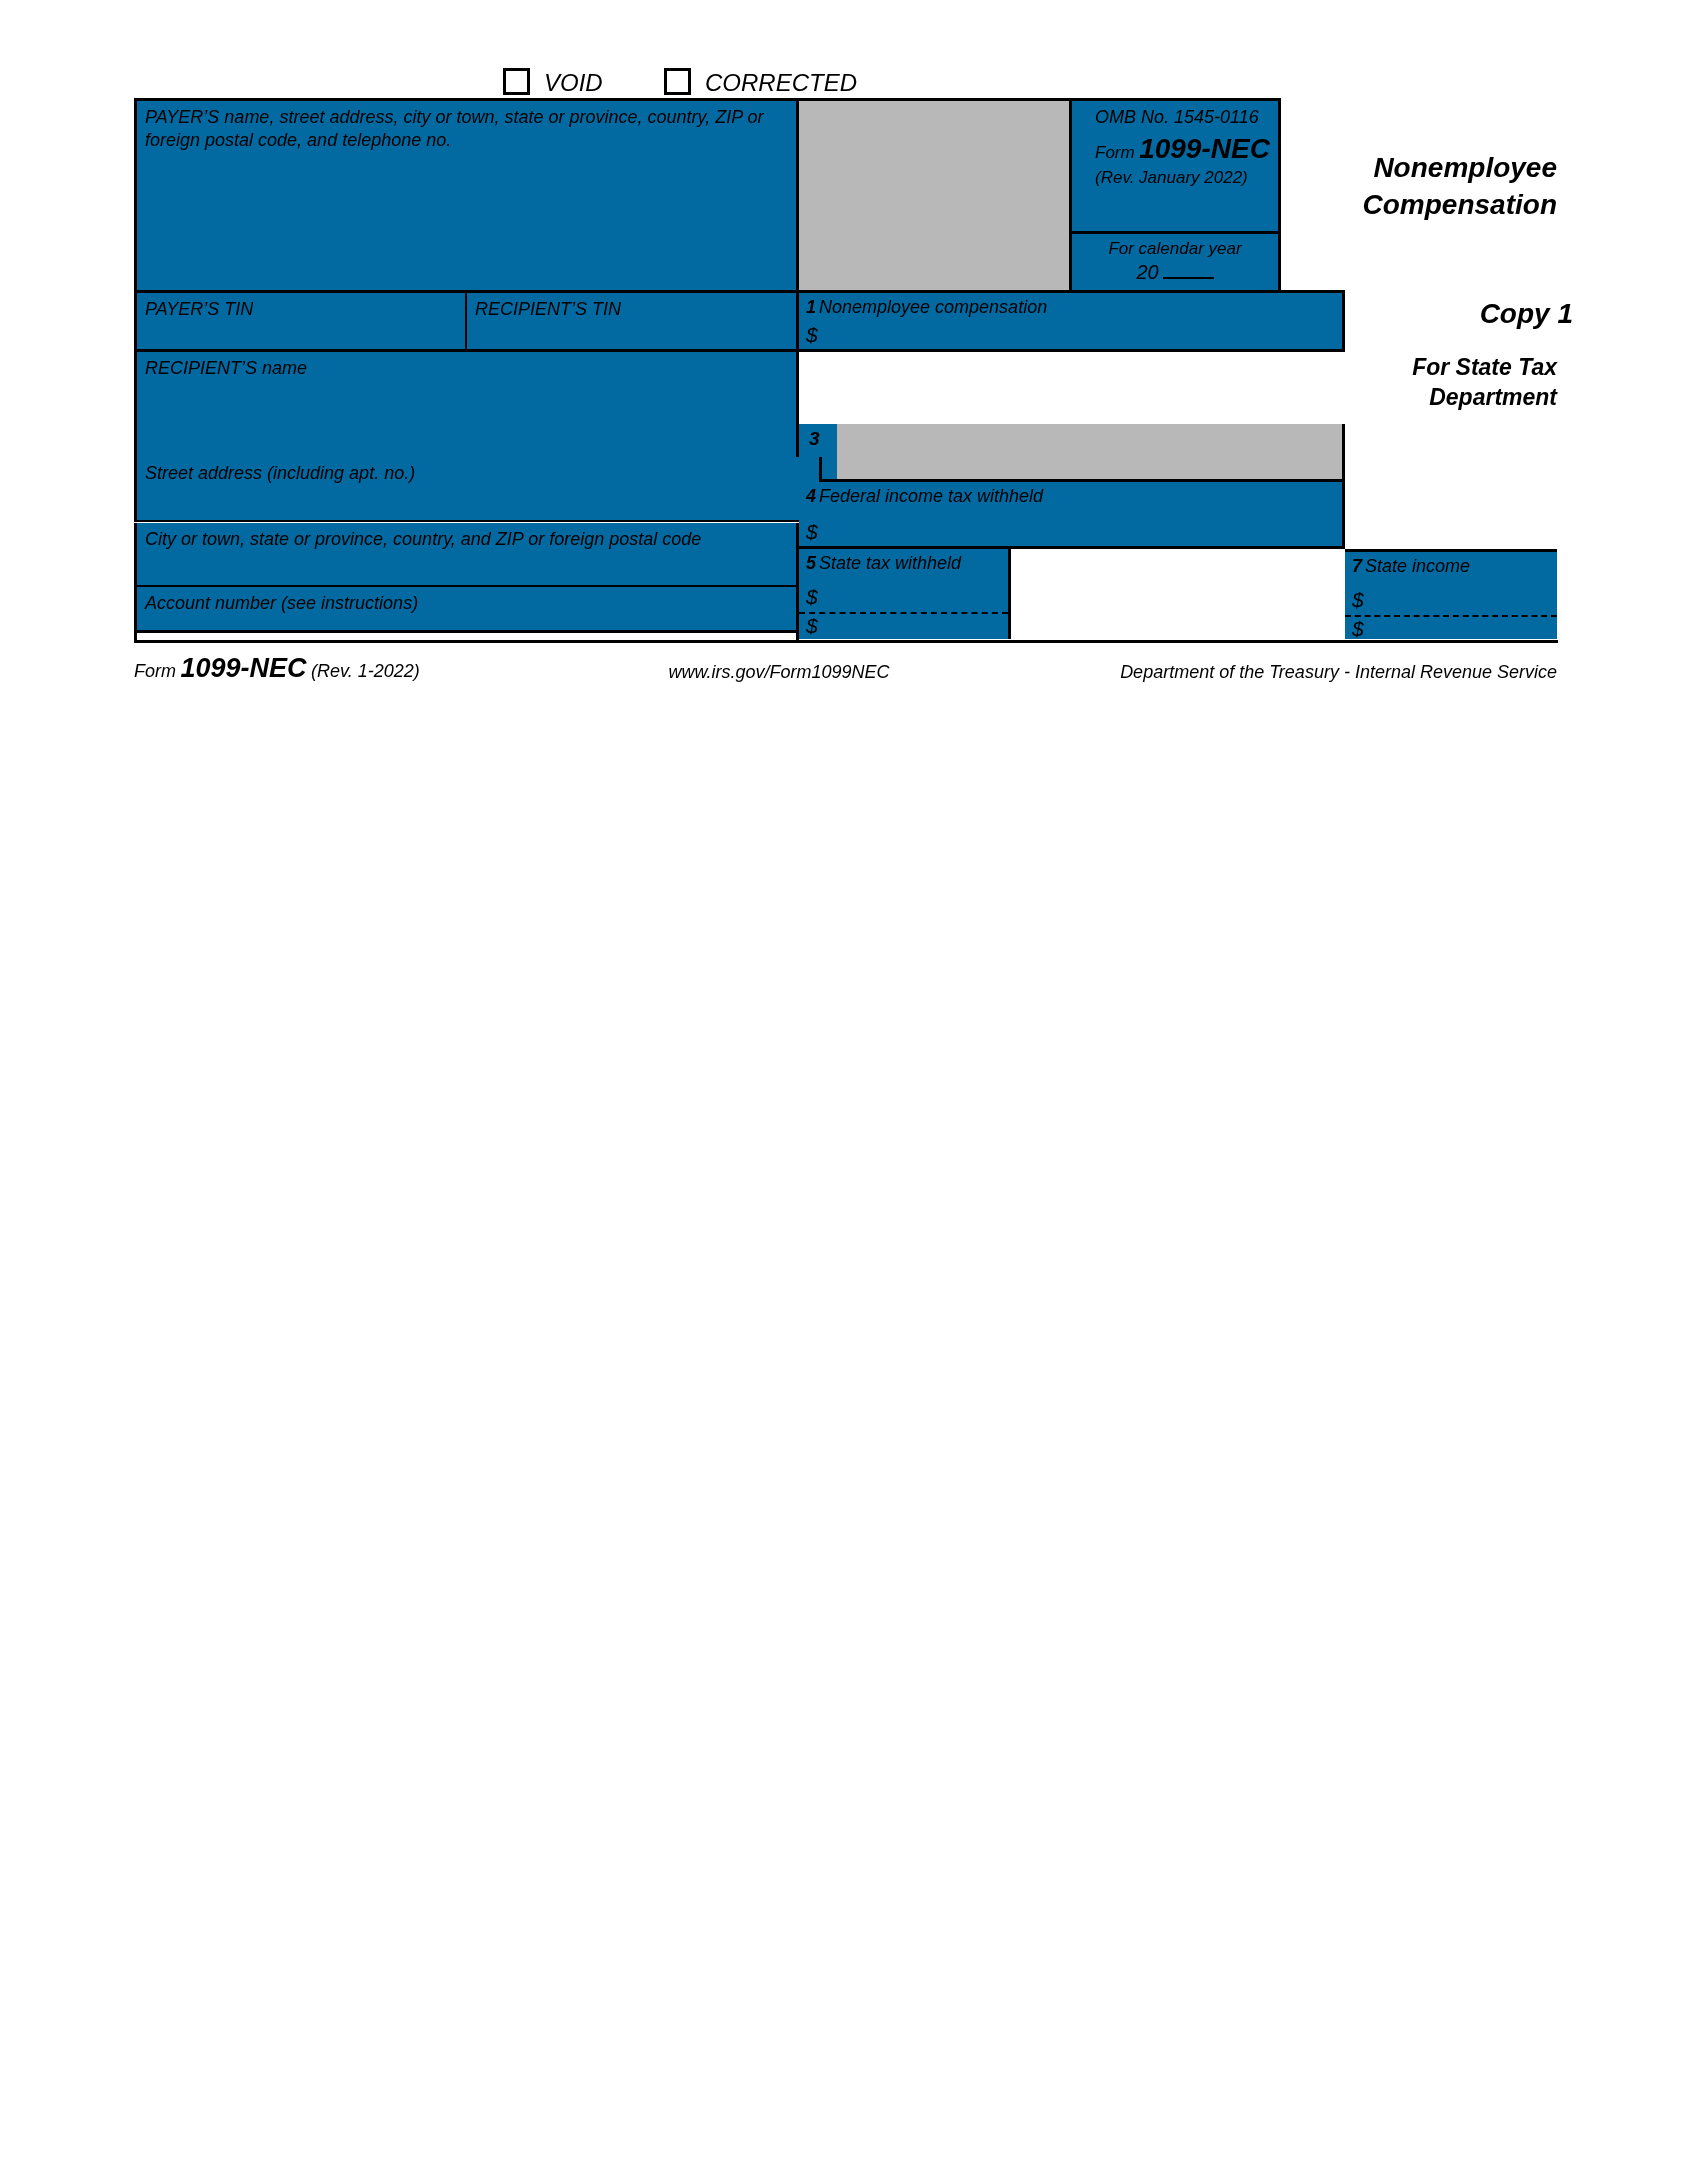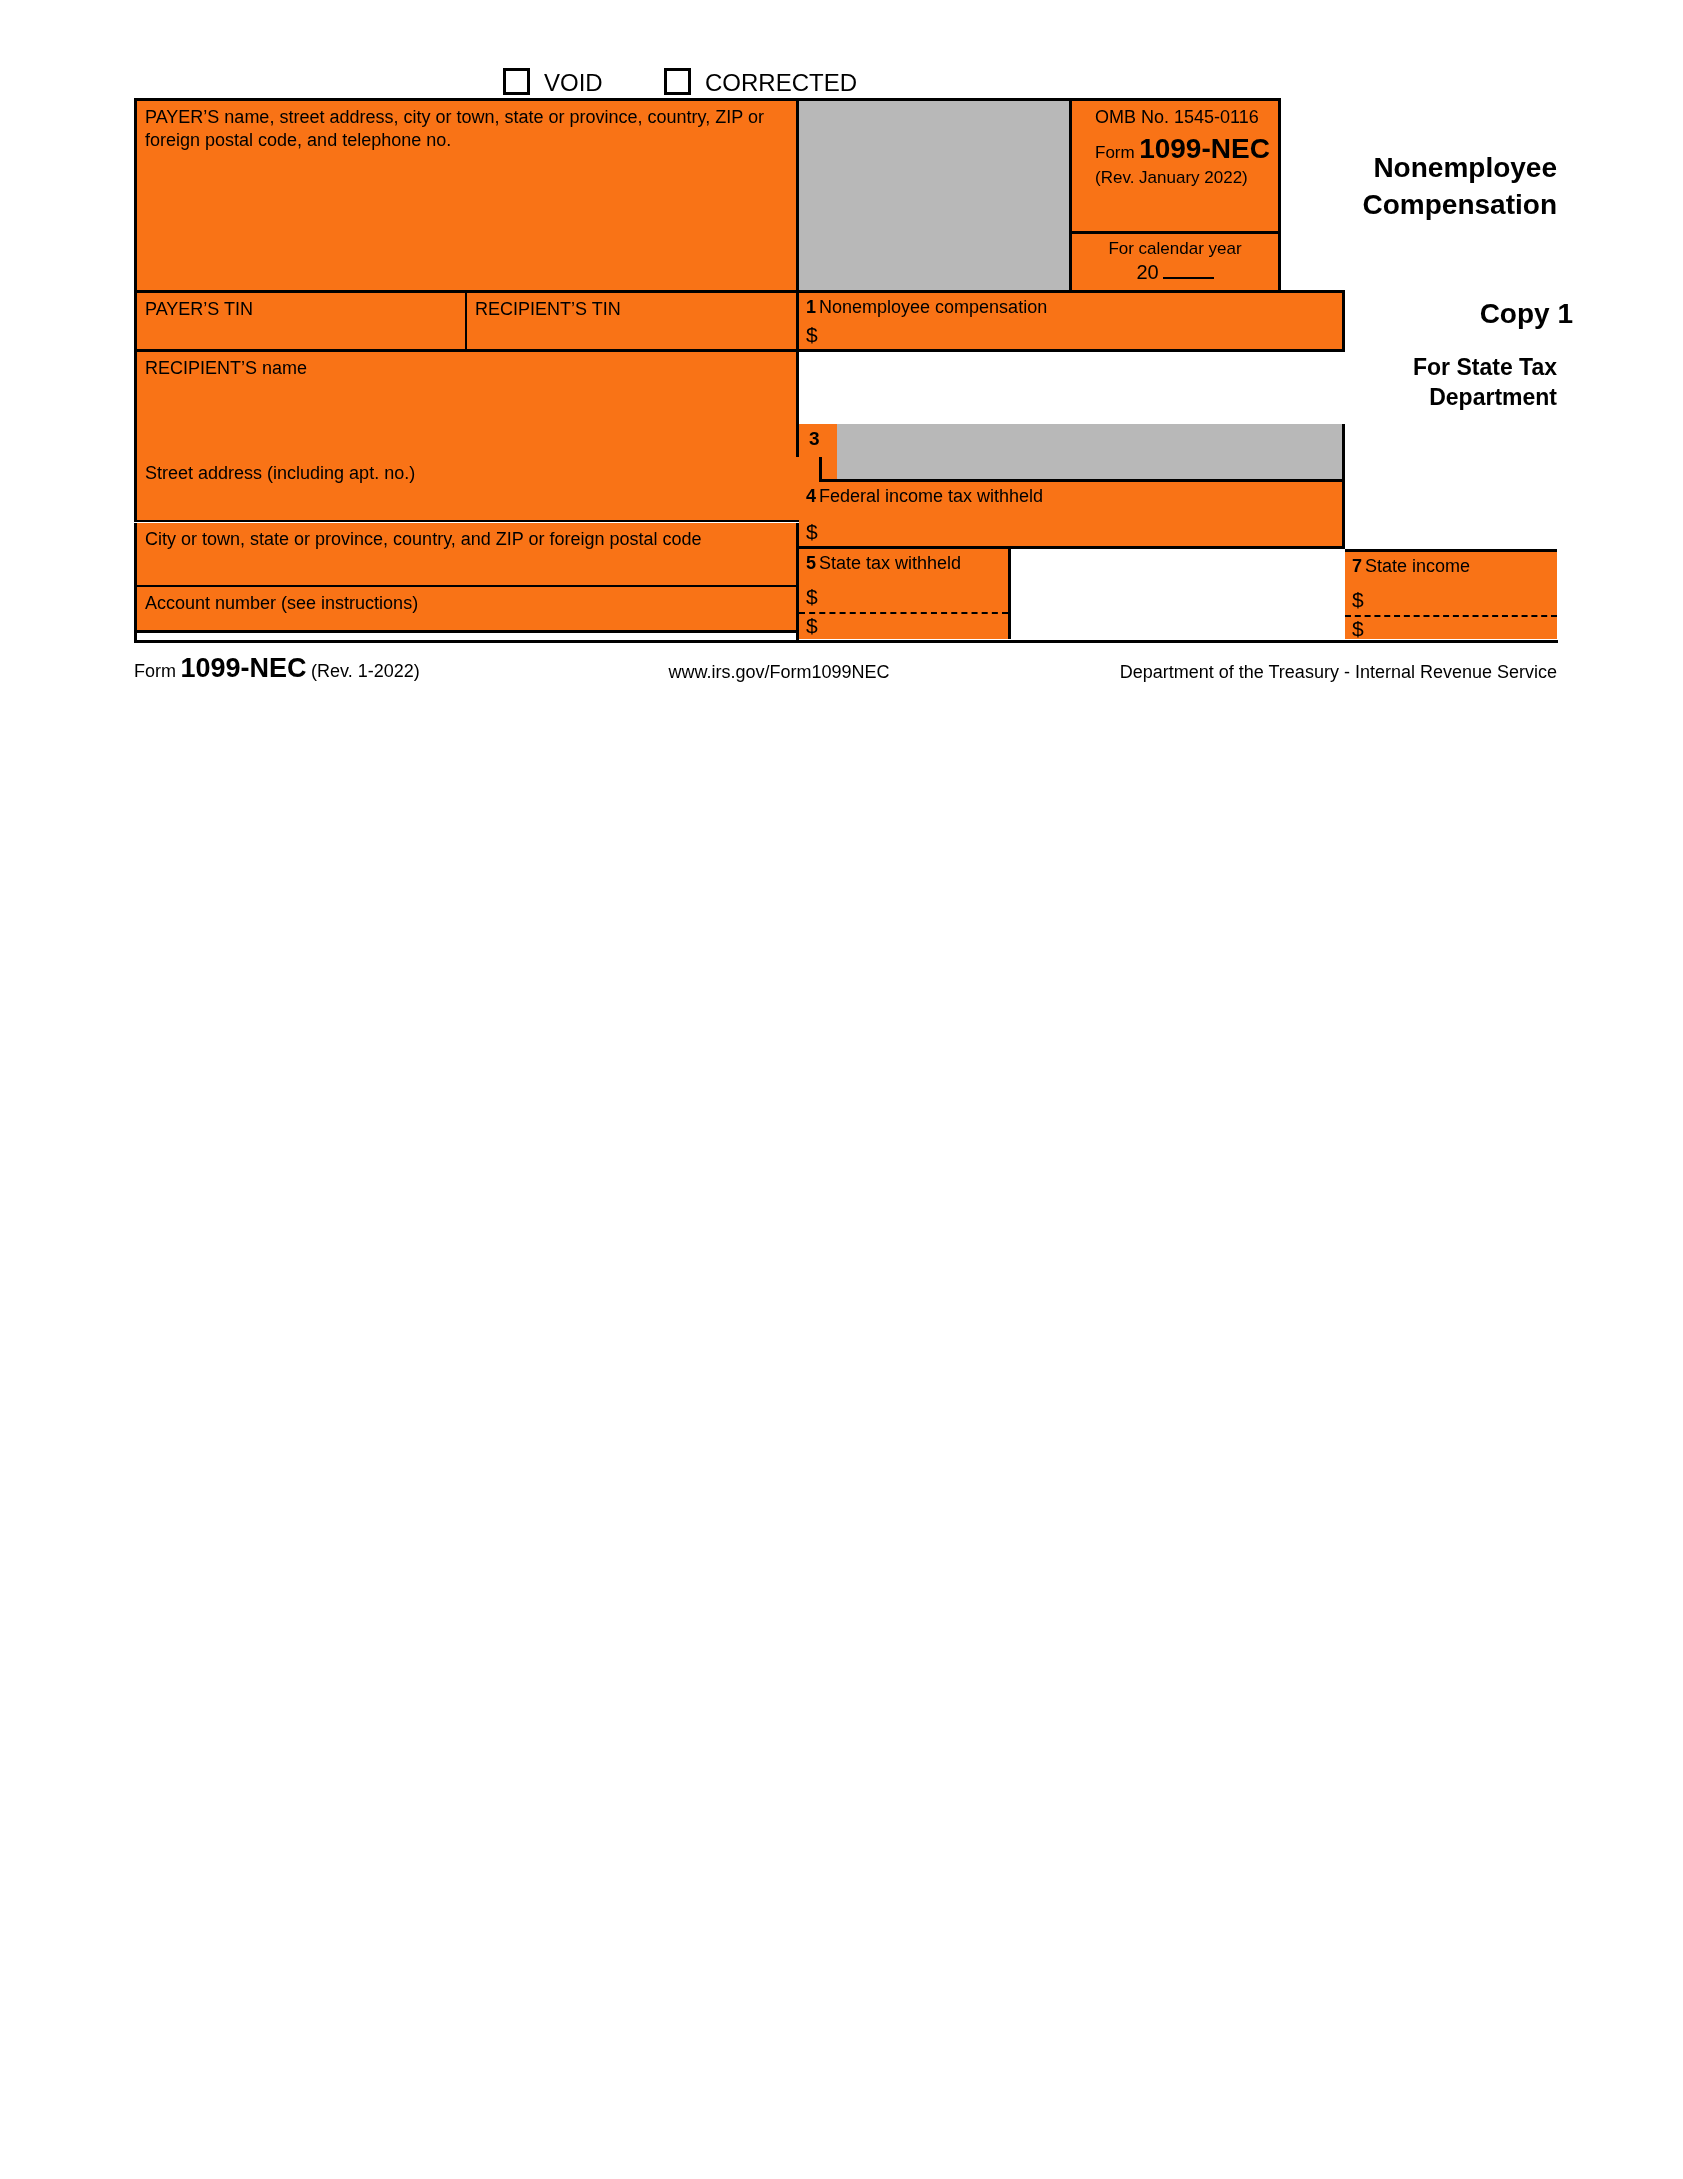--- a/index.html
+++ b/index.html
@@ -1,22 +1,23 @@
 <!DOCTYPE html>
 <html><head>
 <meta charset="utf-8">
 <style>
   * { margin:0; padding:0; box-sizing:border-box; }
   html,body { background:#ffffff; }
   .page {
     position:relative; width:1683px; height:2179px; background:#ffffff;
     font-family:"Liberation Sans","DejaVu Sans",sans-serif; color:#000;
     overflow:hidden;
+    font-style:italic;
   }
-  .cell { position:absolute; background:#f97316; }
+  .cell { position:absolute; background:#0369a1; }
   .lbl { font-size:18px; line-height:1.25; padding:5px 10px 0 8px; }
   .bnum { font-weight:700; font-size:18px; padding-right:3px; }
   .btext { font-size:18px; }
   .boxlbl { padding:4px 6px 0 7px; line-height:1.2; }
   .dollar { position:absolute; left:7px; font-size:21px; }
 
   
   .chk { position:absolute; border:3px solid #000; background:#fff; }
   .chk-void { left:503px; top:68px; width:27px; height:27px; }
   .lab-void { position:absolute; left:544px; top:69px; font-size:24px; }

